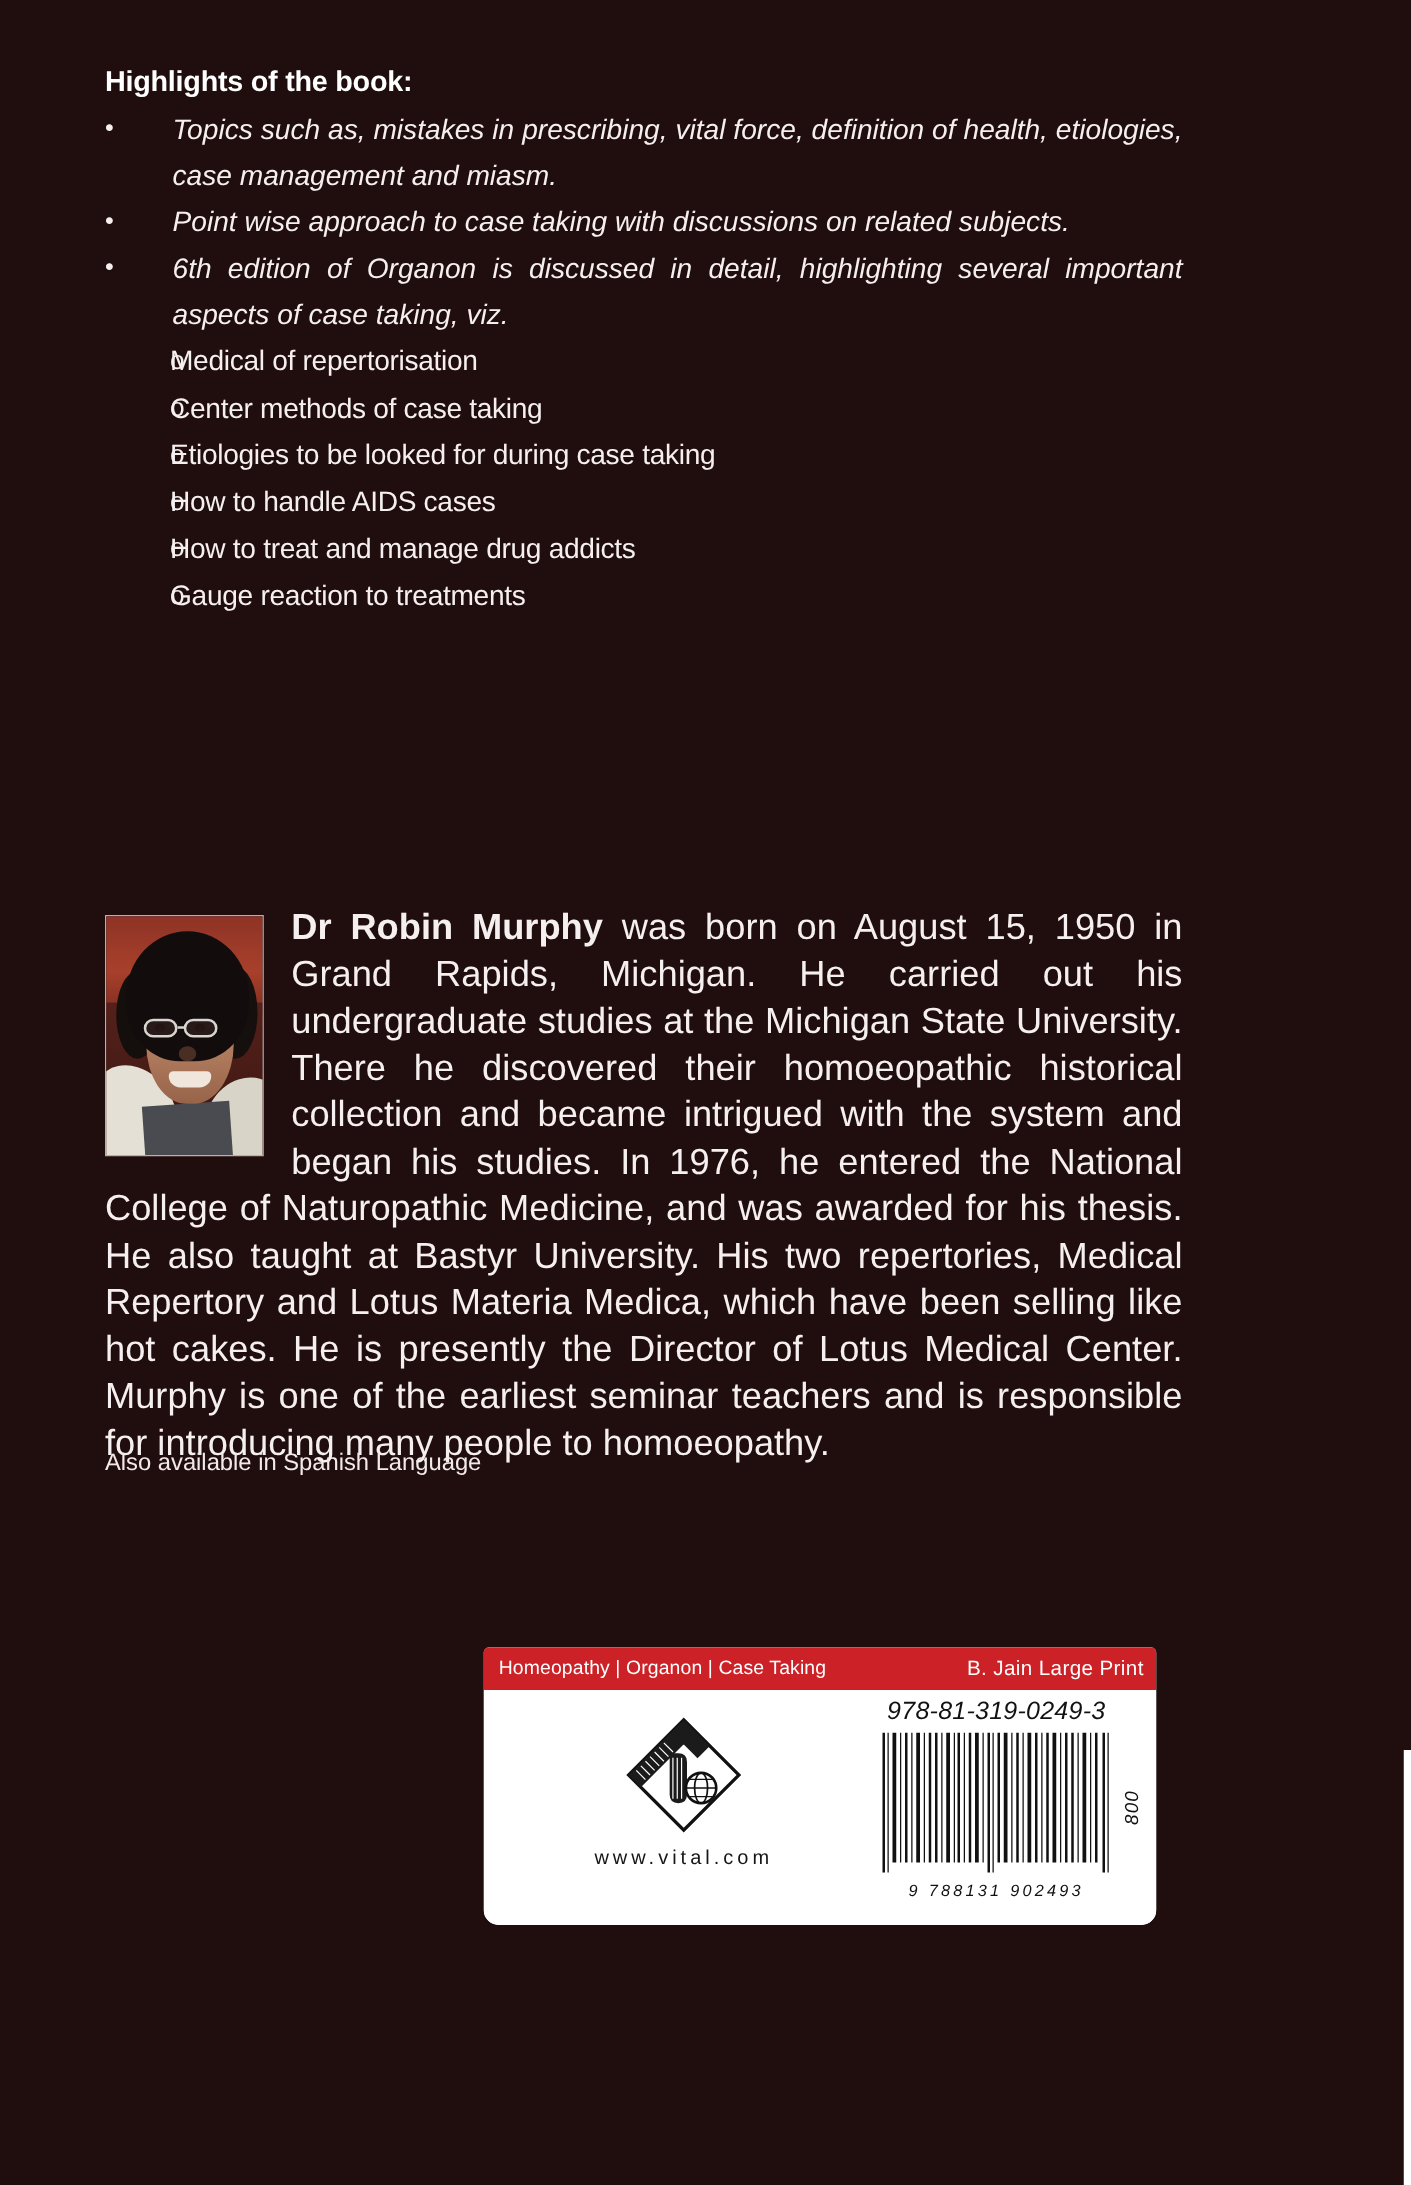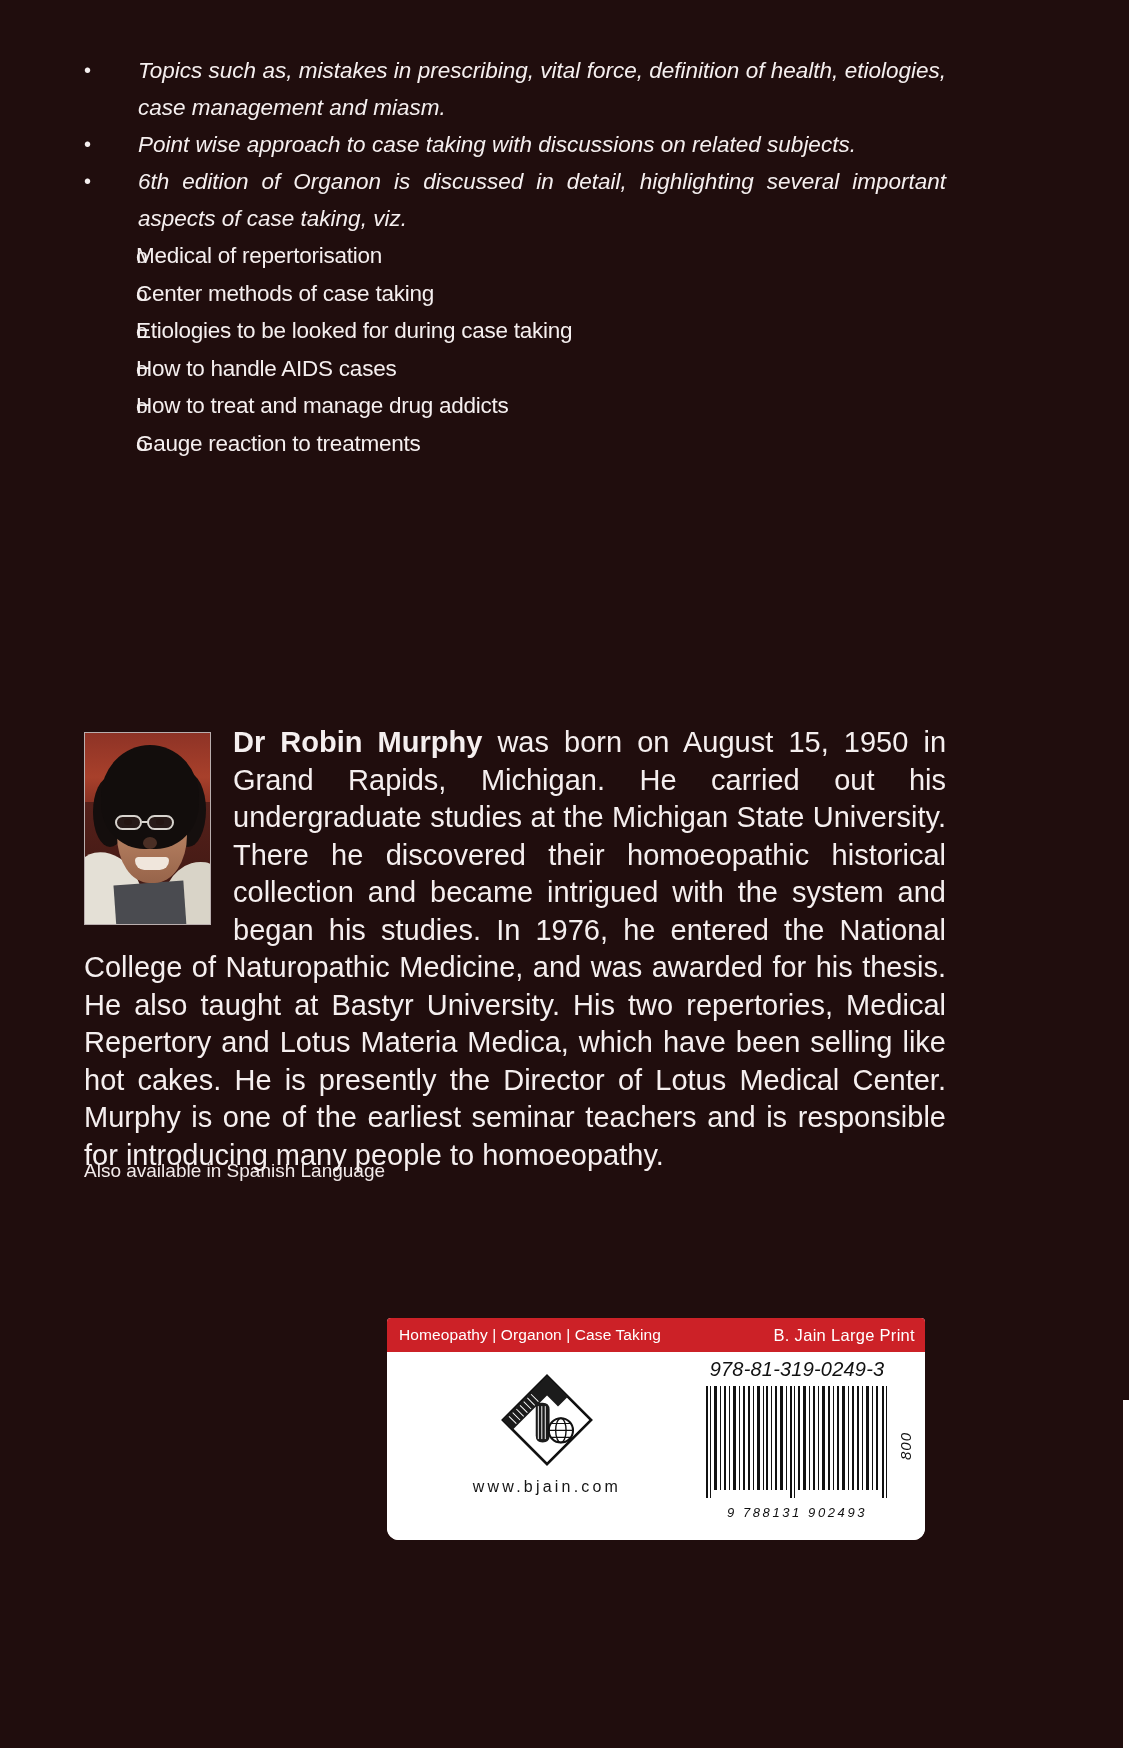--- a/index.html
+++ b/index.html
@@ -256,20 +256,21 @@
     height: 348px;
     background: #ffffff;
   }
 </style>
 </head>
 <body>
 
 <div class="page">
 
   <div class="content">
+    <div class="highlights-title">Highlights of the book:</div>
 
     <div class="bullet-list">
 
       <div class="bullet-row">
         <span class="bullet-mark">•</span>
         <span class="bullet-text">Topics such as, mistakes in prescribing, vital force, definition of health, etiologies, case management and miasm.</span>
       </div>
 
       <div class="bullet-row">
         <span class="bullet-mark">•</span>
@@ -369,21 +370,21 @@
                 <line x1="58" y1="44" x2="58" y2="82"></line>
               </g>
               <circle cx="76" cy="72" r="14" fill="none" stroke="#111" stroke-width="2.4"></circle>
               <ellipse cx="76" cy="72" rx="6" ry="14" fill="none" stroke="#111" stroke-width="1.6"></ellipse>
               <line x1="62" y1="72" x2="90" y2="72" stroke="#111" stroke-width="1.6"></line>
               <line x1="64.5" y1="64" x2="87.5" y2="64" stroke="#111" stroke-width="1.3"></line>
               <line x1="64.5" y1="80" x2="87.5" y2="80" stroke="#111" stroke-width="1.3"></line>
             </g>
           </svg>
         </div>
-        <div class="logo-url">www.bjain.com</div>
+        <div class="logo-url">www.vital.com</div>
       </div>
 
       <div class="barcode-wrap">
         <div class="isbn-text">978-81-319-0249-3</div>
         <svg class="barcode" viewBox="0 0 186 118" aria-hidden="true">
           <rect x="0" y="0" width="186" height="118" fill="#ffffff"></rect>
           <g fill="#111111">
             <rect x="2" y="0" width="2" height="112"></rect>
             <rect x="6" y="0" width="1" height="112"></rect>
             <rect x="10" y="0" width="3" height="104"></rect>

